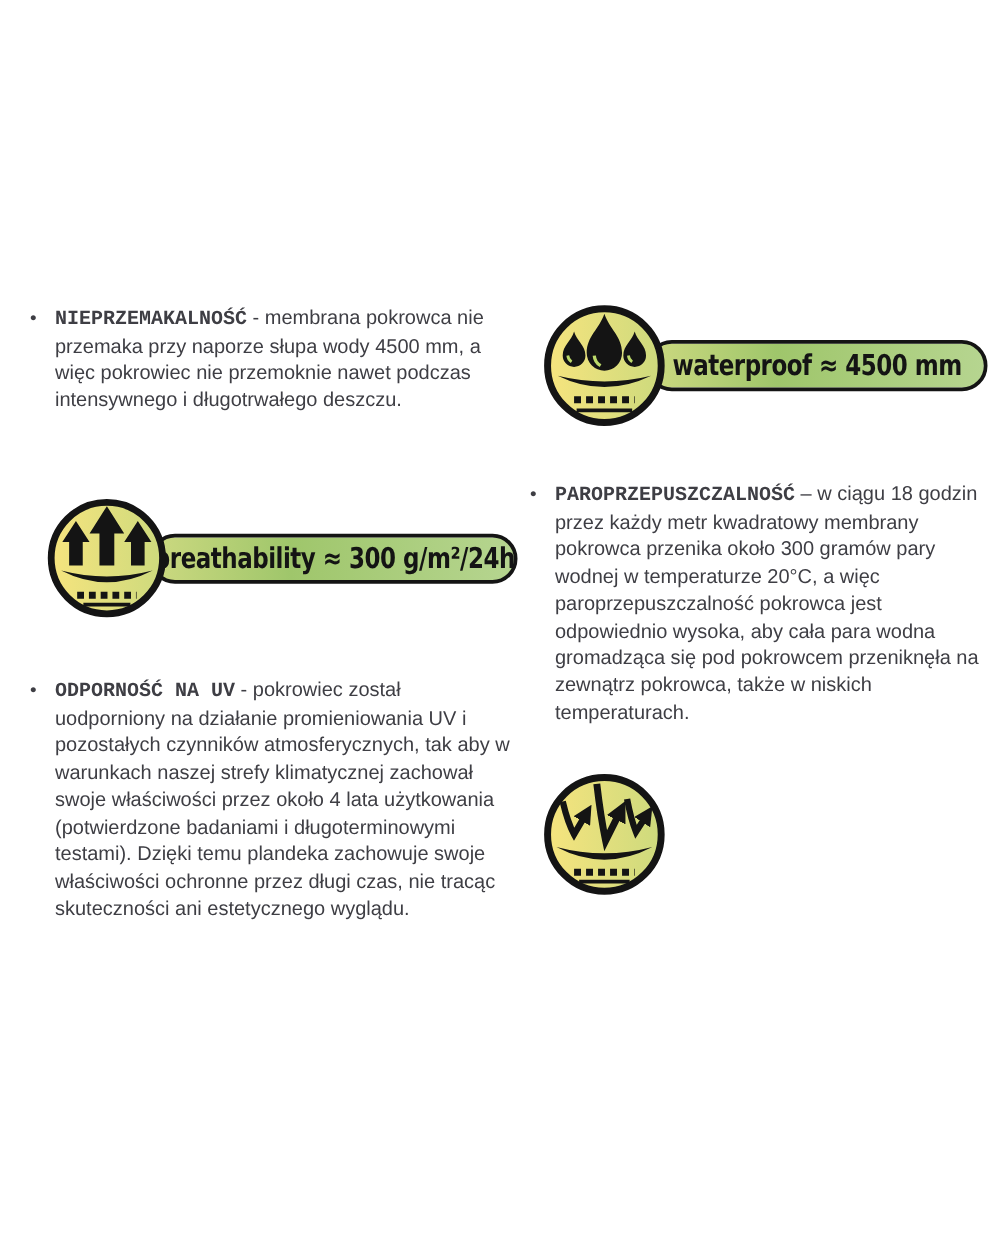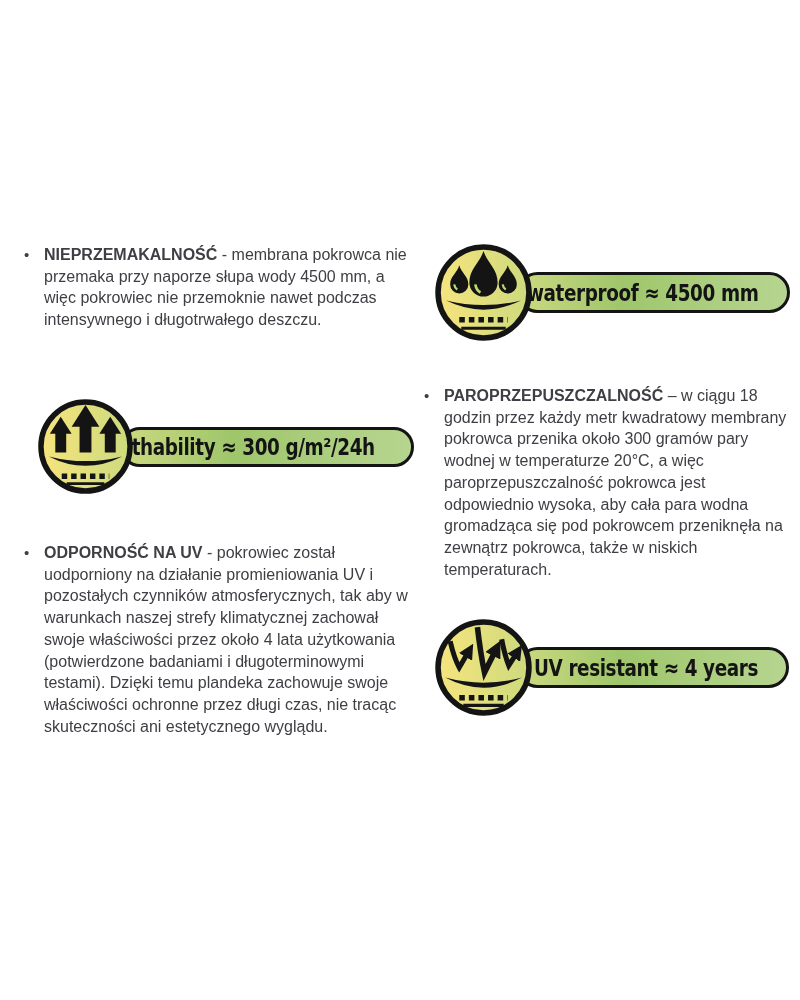--- a/index.html
+++ b/index.html
@@ -12,41 +12,41 @@
   
   .bullet{
     position:absolute;display:flex;align-items:flex-start;
     color:var(--text,#3e3e44);
     font-size:16px;line-height:21.7px;
   }
   .bullet .dot{
     flex:0 0 auto;width:20px;font-size:15px;line-height:21.7px;color:var(--text,#3e3e44);
   }
   .bullet p{margin:0;}
-  .bullet strong{font-weight:bold;}
+  .bullet strong{font-weight:bold;font-family:Liberation Mono, monospace;}
 
   #bullet-waterproofness{left:24px;top:244px;width:388px;}
   #bullet-vapor{left:424px;top:385px;width:372px;}
   #bullet-uv{left:24px;top:542px;width:388px;}
 
   
   .badge{position:absolute;}
   #badge-waterproof{left:433px;top:242px;width:357px;height:101px;}
   #badge-breathability{left:36px;top:397px;width:378px;height:99px;}
   #badge-uv{left:433px;top:617px;width:356px;height:101px;}
 
   .badge .banner{
     position:absolute;left:84px;top:30px;height:41px;
     border:3px solid var(--outline,#141414);
     border-radius:22px;
     background:linear-gradient(90deg,
       var(--banner-grad-start,#ccd980) 0%,
       var(--banner-grad-mid,#9fc66b) 38%,
       var(--banner-grad-end,#b6d590) 100%);
-    display:flex;align-items:center;justify-content:flex-end;
+    display:flex;align-items:center;justify-content:center;
     box-sizing:border-box;
     z-index:1;
   }
   #badge-waterproof .banner{width:273px;}
   #badge-breathability .banner{width:294px;height:40px;}
   #badge-uv .banner{width:272px;}
 
   .badge .banner span{
     display:inline-block;white-space:nowrap;
     font-family:"DejaVu Sans",sans-serif;font-weight:bold;font-size:23px;
@@ -115,23 +115,20 @@
     <span class="dot">•</span>
     <p><strong>PAROPRZEPUSZCZALNOŚĆ</strong><span> – </span><span>w ciągu 18 godzin przez każdy metr kwadratowy membrany pokrowca przenika około 300 gramów pary wodnej w temperaturze 20°C, a więc paroprzepuszczalność pokrowca jest odpowiednio wysoka, aby  cała para wodna gromadząca się pod pokrowcem przeniknęła na zewnątrz pokrowca, także w niskich temperaturach.</span></p>
   </div>
 
   <div class="bullet" id="bullet-uv">
     <span class="dot">•</span>
     <p><strong>ODPORNOŚĆ NA UV</strong><span> - </span><span>pokrowiec został uodporniony na działanie promieniowania UV i pozostałych czynników atmosferycznych, tak aby w warunkach naszej strefy klimatycznej zachował swoje właściwości przez około 4 lata użytkowania (potwierdzone badaniami i długoterminowymi testami). Dzięki temu plandeka zachowuje swoje właściwości ochronne przez długi czas, nie tracąc skuteczności ani estetycznego wyglądu.</span></p>
   </div>
 
   <div class="badge" id="badge-uv">
-    <div class="banner">
-      <span>UV resistant ≈ 4 years</span>
-    </div>
     <svg class="circle-icon" width="101" height="101" viewBox="0 0 100 100">
       <circle cx="50" cy="50" r="45" fill="url(#circleGrad)" stroke="#141414" stroke-width="5.5"></circle>
       <path d="M17,24 Q21,41 26,50 L36,33" fill="none" stroke="#141414" stroke-width="5" stroke-linejoin="miter" marker-end="url(#uvArrow)"></path>
       <path d="M44,10 Q47,36 51,55 L63,31" fill="none" stroke="#141414" stroke-width="5.5" stroke-linejoin="miter" marker-end="url(#uvArrow)"></path>
       <path d="M68,22 Q71,38 75,48 L84,34" fill="none" stroke="#141414" stroke-width="5" stroke-linejoin="miter" marker-end="url(#uvArrow)"></path>
       <path fill="#141414" d="M12,60 Q50,80 88,60 Q50,70 12,60 Z"></path>
       <line x1="26" y1="80" x2="74" y2="80" stroke="#141414" stroke-width="5.5" stroke-dasharray="5.5 4"></line>
       <line x1="30" y1="87.5" x2="70" y2="87.5" stroke="#141414" stroke-width="3"></line>
     </svg>
   </div>

